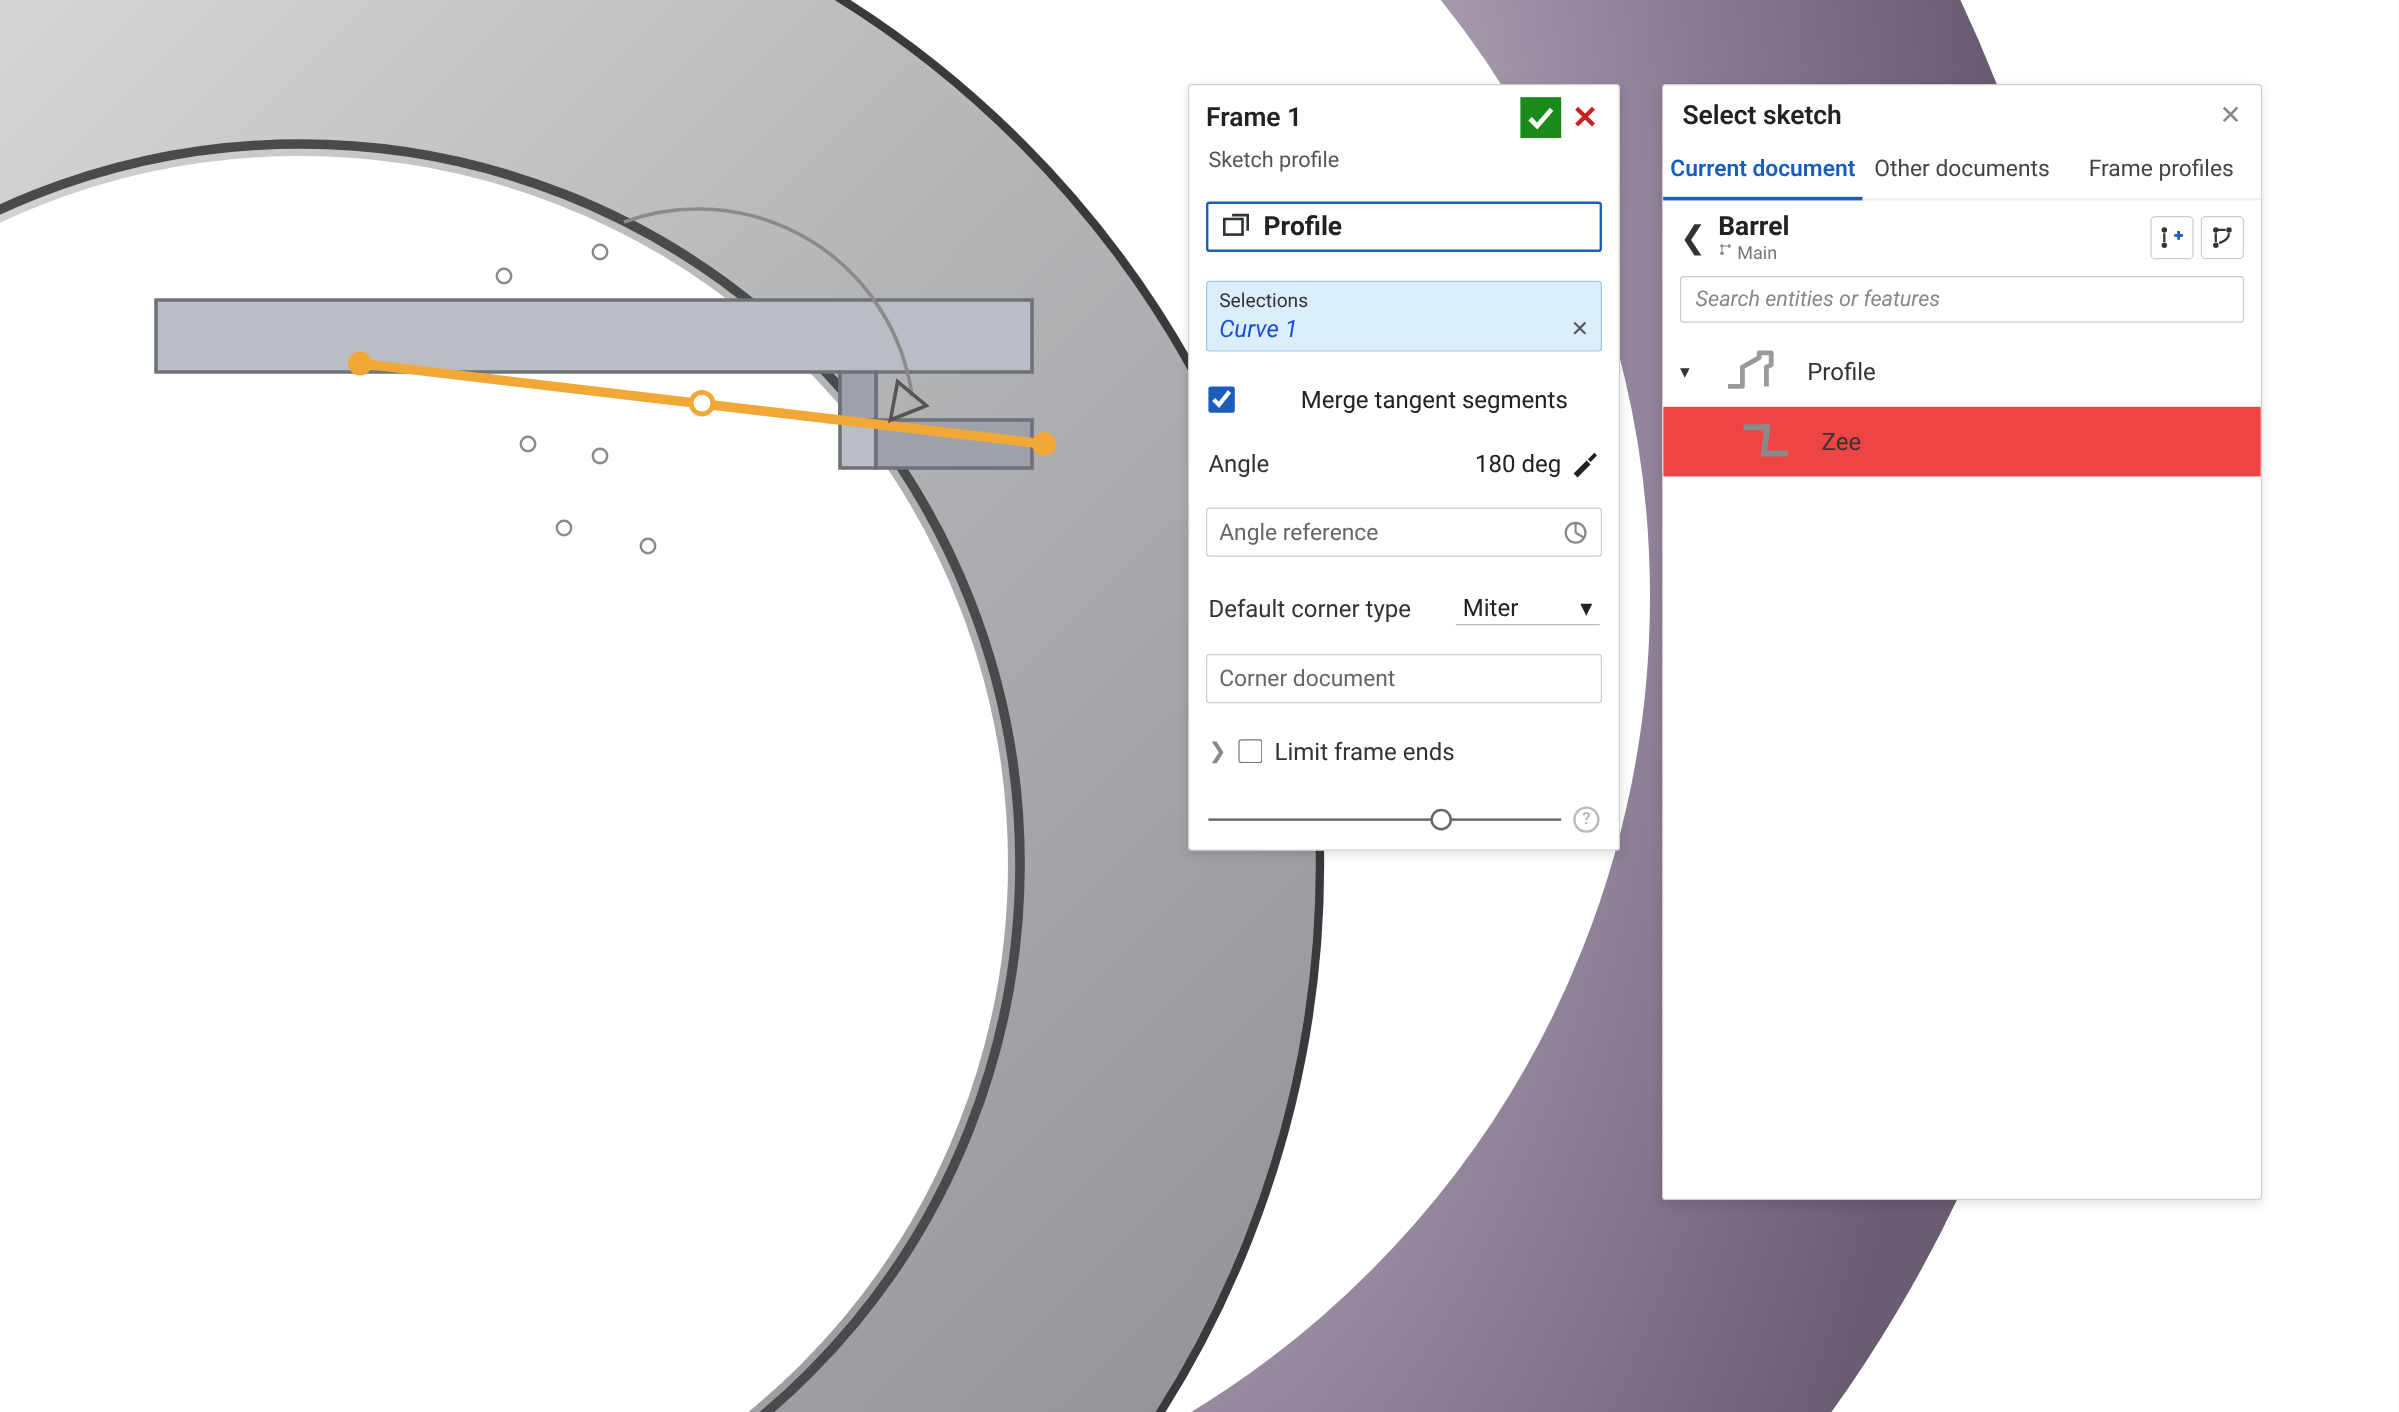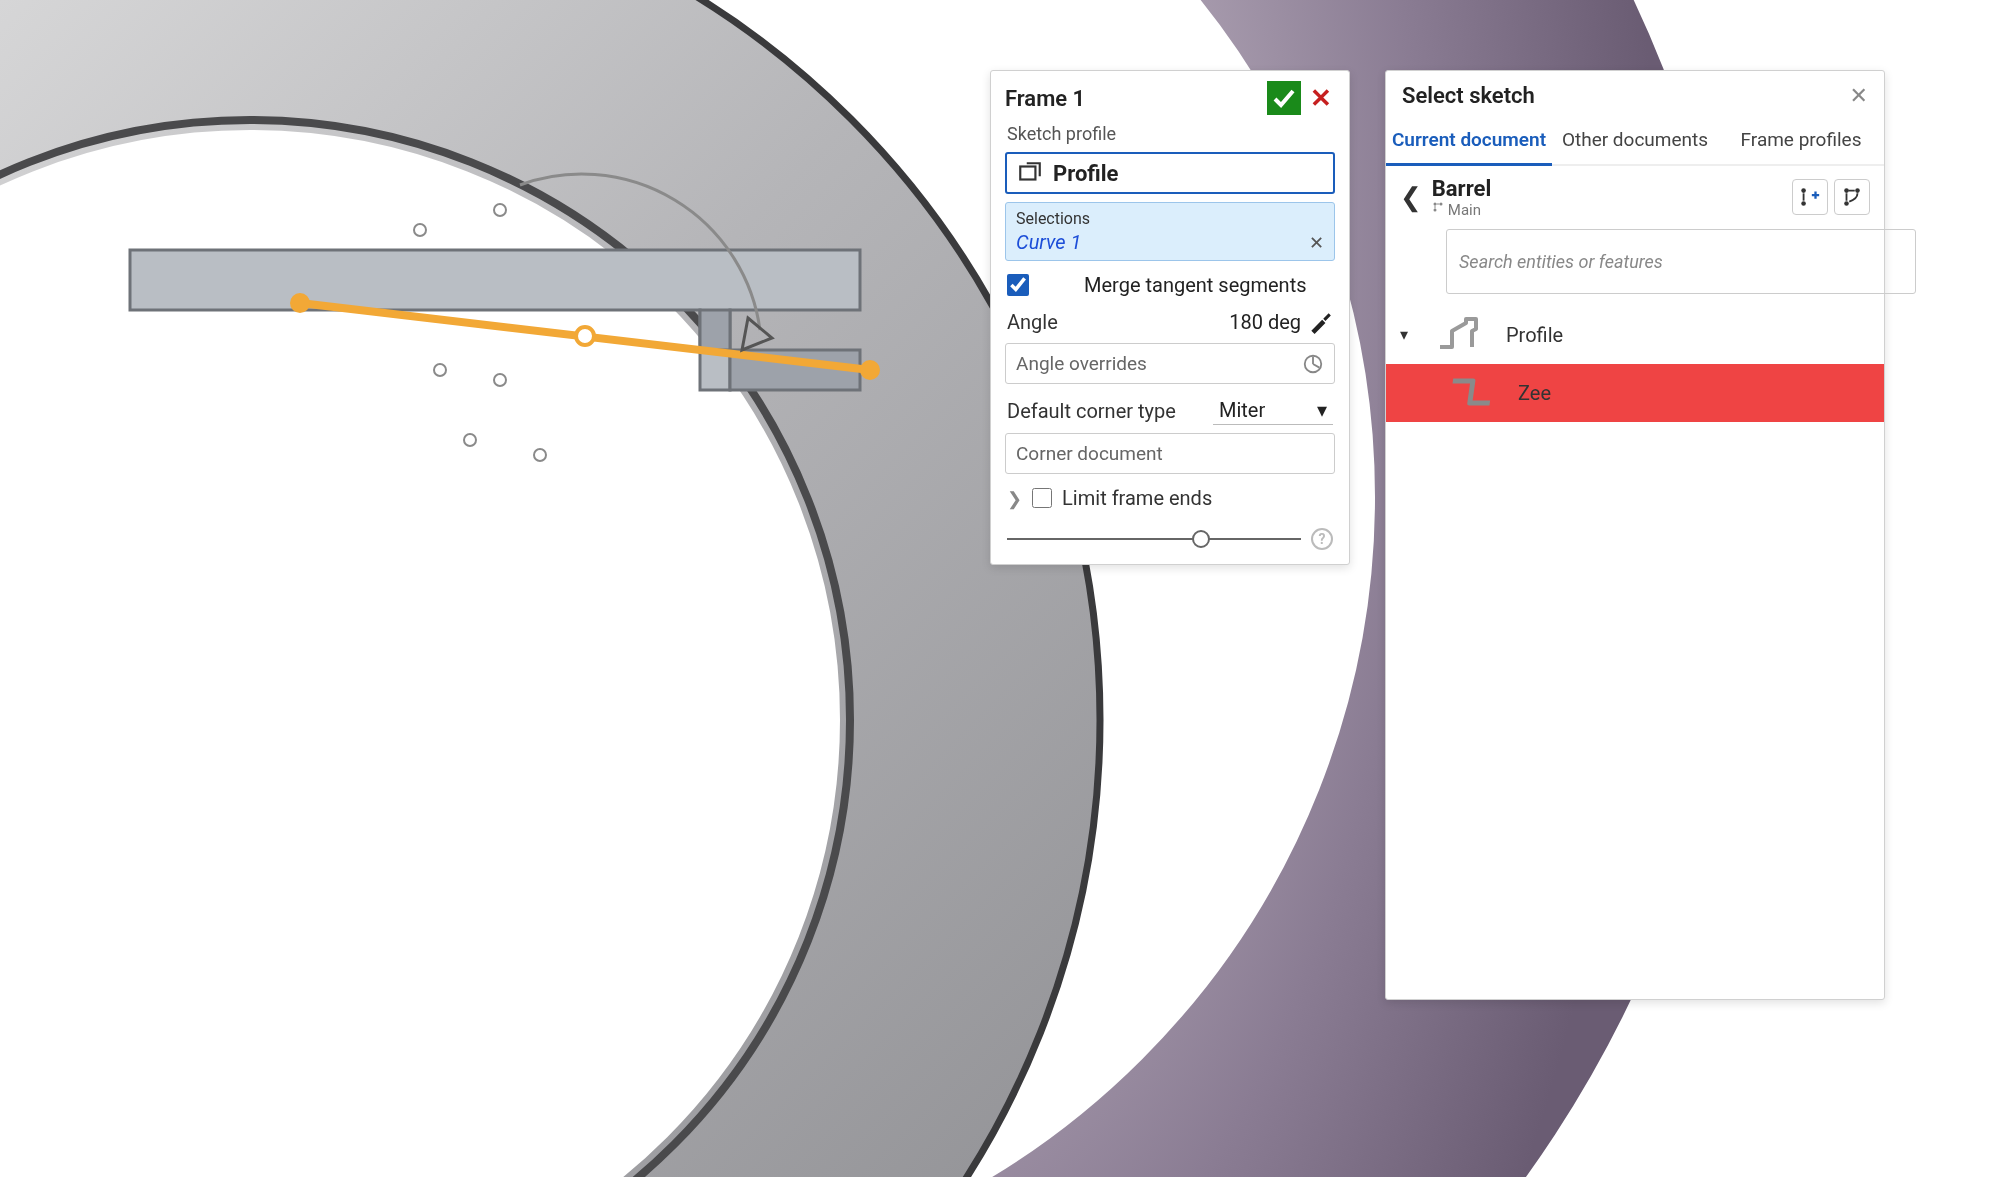--- a/index.html
+++ b/index.html
@@ -52,21 +52,21 @@
   .accept-btn svg path { stroke:#fff; stroke-width:4; fill:none; }
   .cancel-btn {
     width:28px; height:28px;
     display:flex; align-items:center; justify-content:center;
     cursor:pointer;
     color:#c62020;
     font-size:26px;
     font-weight:700;
   }
 
-  .frame-body { padding: 0 14px 14px 14px; display:flex; flex-direction:column; gap:8px; }
+  .frame-body { padding: 0 14px 14px 14px; display:flex; flex-direction:column; gap:24px; }
   .field-label { font-size:18px; color:#555; padding-left:2px; }
   .profile-field {
     display:flex; align-items:center; gap:10px;
     border:2px solid #1a5dbb;
     border-radius:3px;
     padding:6px 10px;
     font-size:22px; font-weight:700; color:#222;
   }
   .profile-icon { width:26px; height:26px; }
 
@@ -160,22 +160,22 @@
   .doc-info { display:flex; flex-direction:column; }
   .doc-name { font-size:22px; font-weight:700; color:#222;}
   .doc-branch { font-size:15px; color:#777; display:flex; align-items:flex-start; gap:4px;}
   .doc-buttons { display:flex; gap:6px; }
   .icon-btn { width:36px; height:36px; border:1px solid #ccc; border-radius:4px; display:flex; align-items:center; justify-content:center; cursor:pointer; }
 
   .search-row { padding:0 14px; }
   .search-box {
     border:1px solid #ccc; border-radius:3px;
     width:100%;
-    padding:21px 12px;
-    font-size:18px; color:#888; font-style:italic;margin-left:46px;
+    padding:8px 12px;
+    font-size:18px; color:#888; font-style:italic;
   }
 
   .tree { padding-top:12px; flex:1; overflow:auto; }
   .tree-row {
     display:flex; align-items:center; gap:12px;
     padding:8px 14px;
     min-height:58px;
     font-size:20px; color:#333;
   }
   .tree-row .expander { width:18px; color:#333; font-size:16px; }
@@ -270,21 +270,21 @@
 
     <div class="angle-row">
       <span class="angle-label">Angle</span>
       <span class="angle-value">180 deg</span>
       <svg class="eyedrop" viewBox="0 0 24 24">
         <path d="M4 20 L14 10 L17 13 L7 23 Z M15 9 L20 4 L22 6 L17 11 Z" fill="#222"></path>
       </svg>
     </div>
 
     <div class="text-input angle-ref">
-      <span>Angle overrides</span>
+      <span>Angle reference</span>
       <svg class="ref-icon" viewBox="0 0 24 24">
         <circle cx="12" cy="12" r="9" fill="none" stroke="#555" stroke-width="2"></circle>
         <path d="M12 12 L12 4 M12 12 L19 16" stroke="#555" stroke-width="2" fill="none"></path>
       </svg>
     </div>
 
     <div class="corner-row">
       <span class="corner-label">Default corner type</span>
       <div class="dropdown">
         <span>Miter</span>

